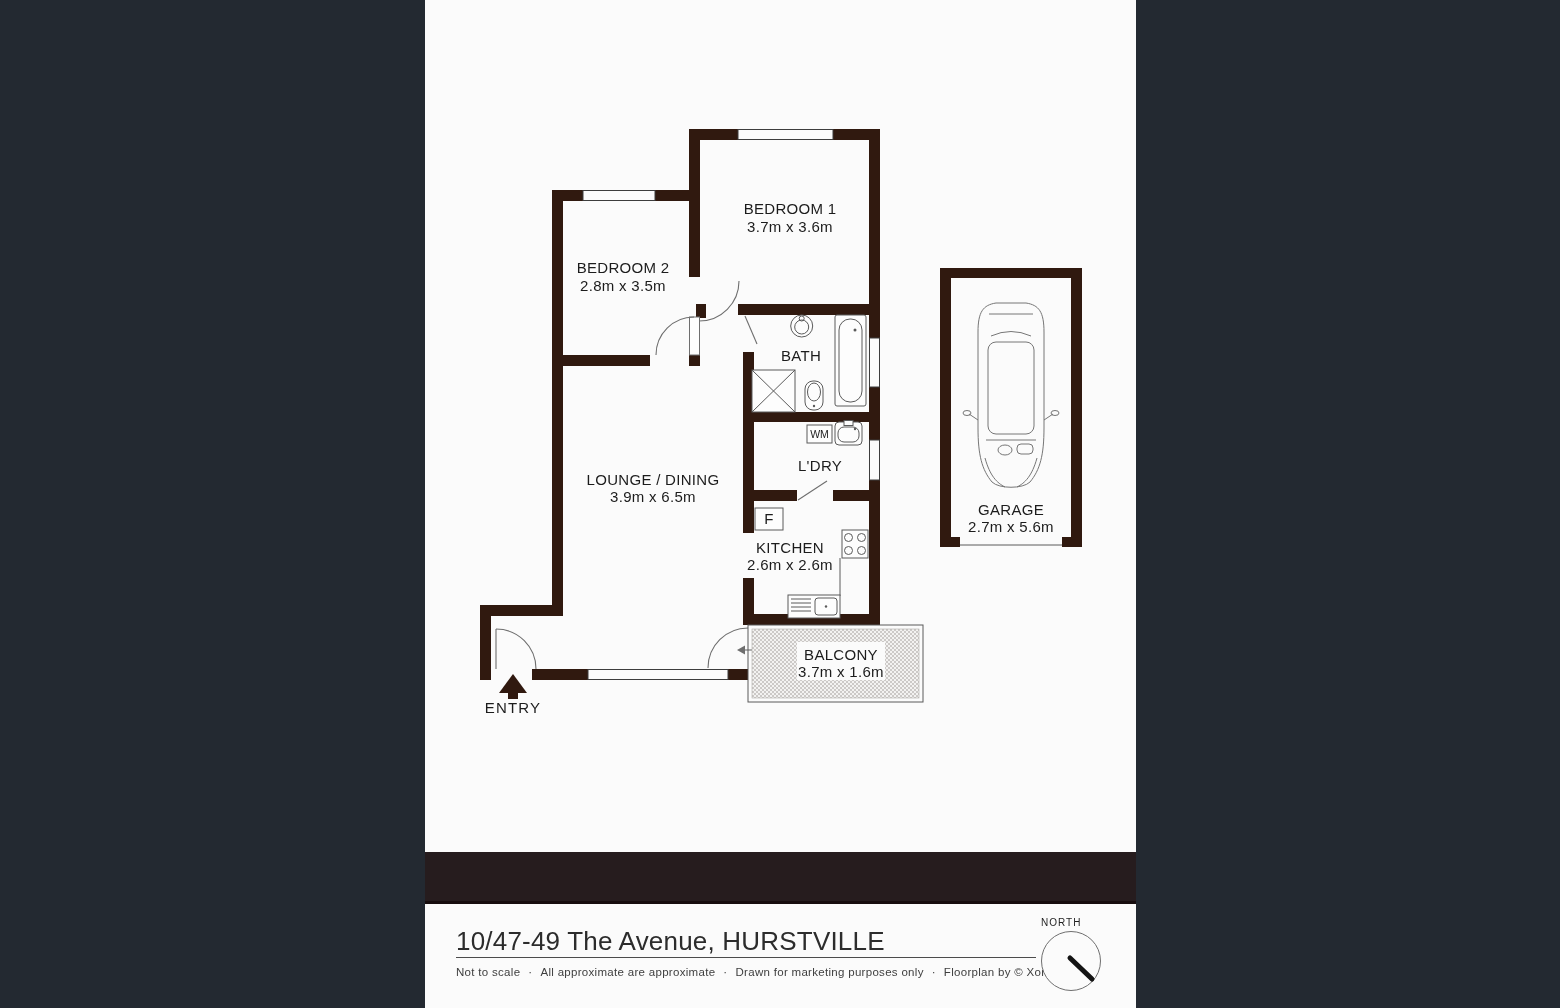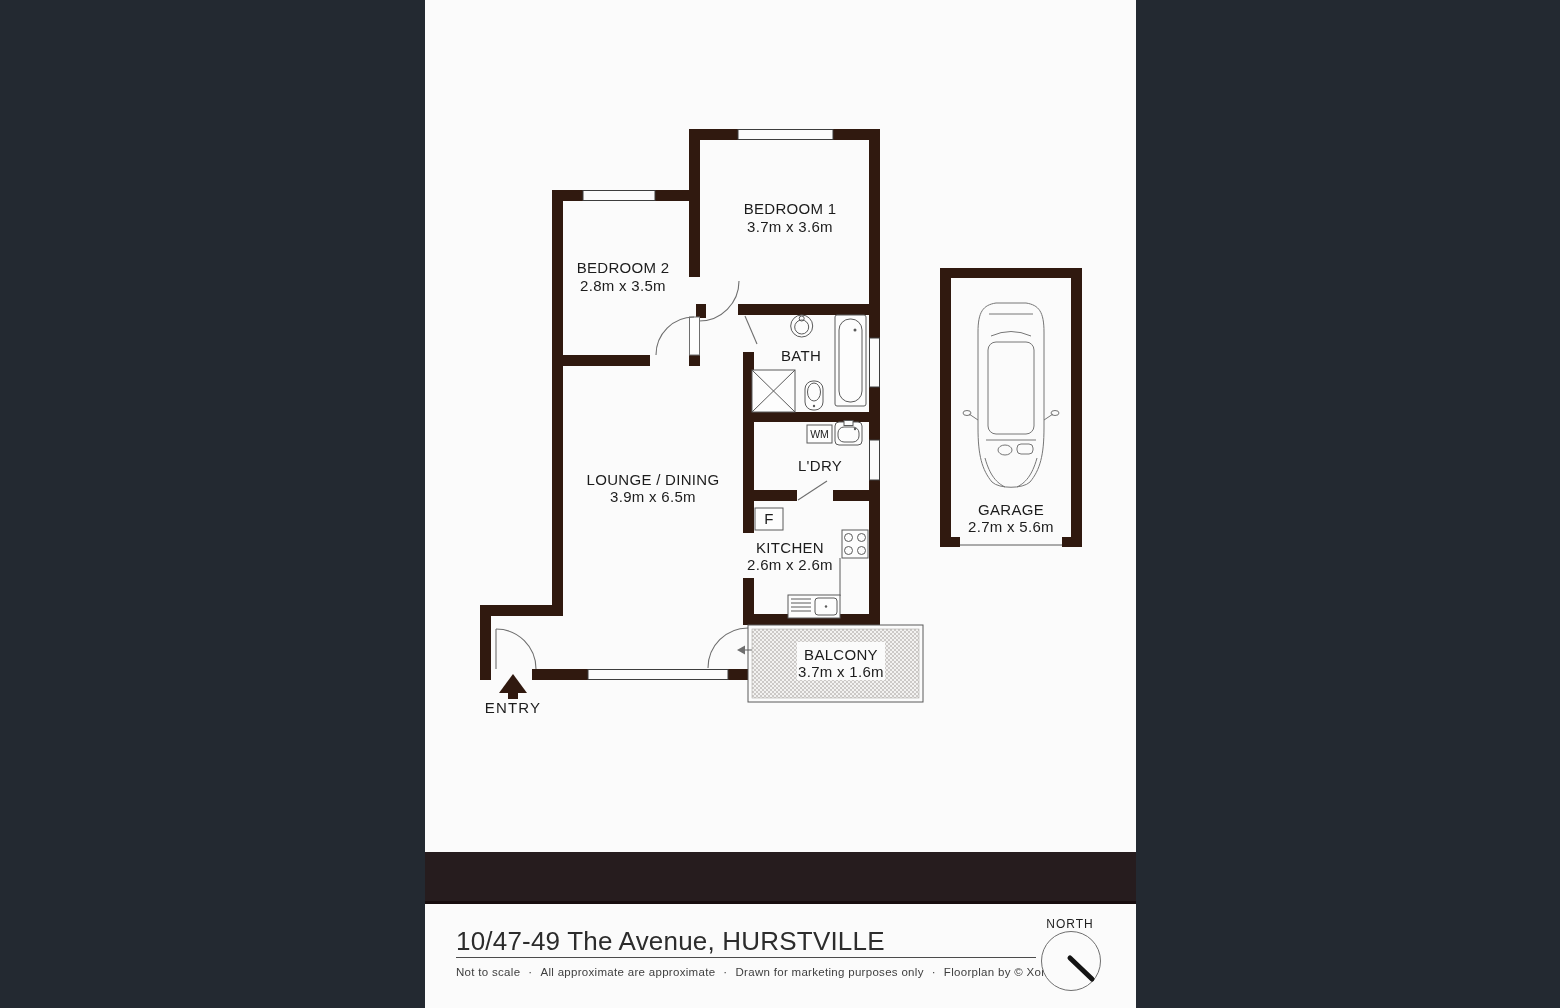--- a/index.html
+++ b/index.html
@@ -40,22 +40,22 @@
   .disclaimer{
     position:absolute;left:31px;top:966px;width:620px;
     font-size:11.5px;color:#3e3e3e;letter-spacing:.3px;white-space:nowrap;
   }
   .disclaimer .sep{display:inline-block;margin:0 8px;color:#3e3e3e;}
   .compass{
     position:absolute;left:616px;top:931px;width:58px;height:58px;
     border:1px solid #6f6f6f;border-radius:50%;background:#fbfbfb;
   }
   .north-label{
-    position:absolute;left:616px;top:917px;width:58px;text-align:center;
-    font-size:12px;color:#1f1f1f;letter-spacing:1px;
+    position:absolute;left:616px;top:917px;width:58px;
+    font-size:10px;color:#1f1f1f;letter-spacing:1px;
   }
 </style>
 </head>
 <body>
 
 <div class="plan-column">
 
   <svg class="plan-svg" width="711" height="852" viewBox="0 0 711 852">
     <defs>
       <pattern id="hatch" width="4" height="4" patternUnits="userSpaceOnUse">

